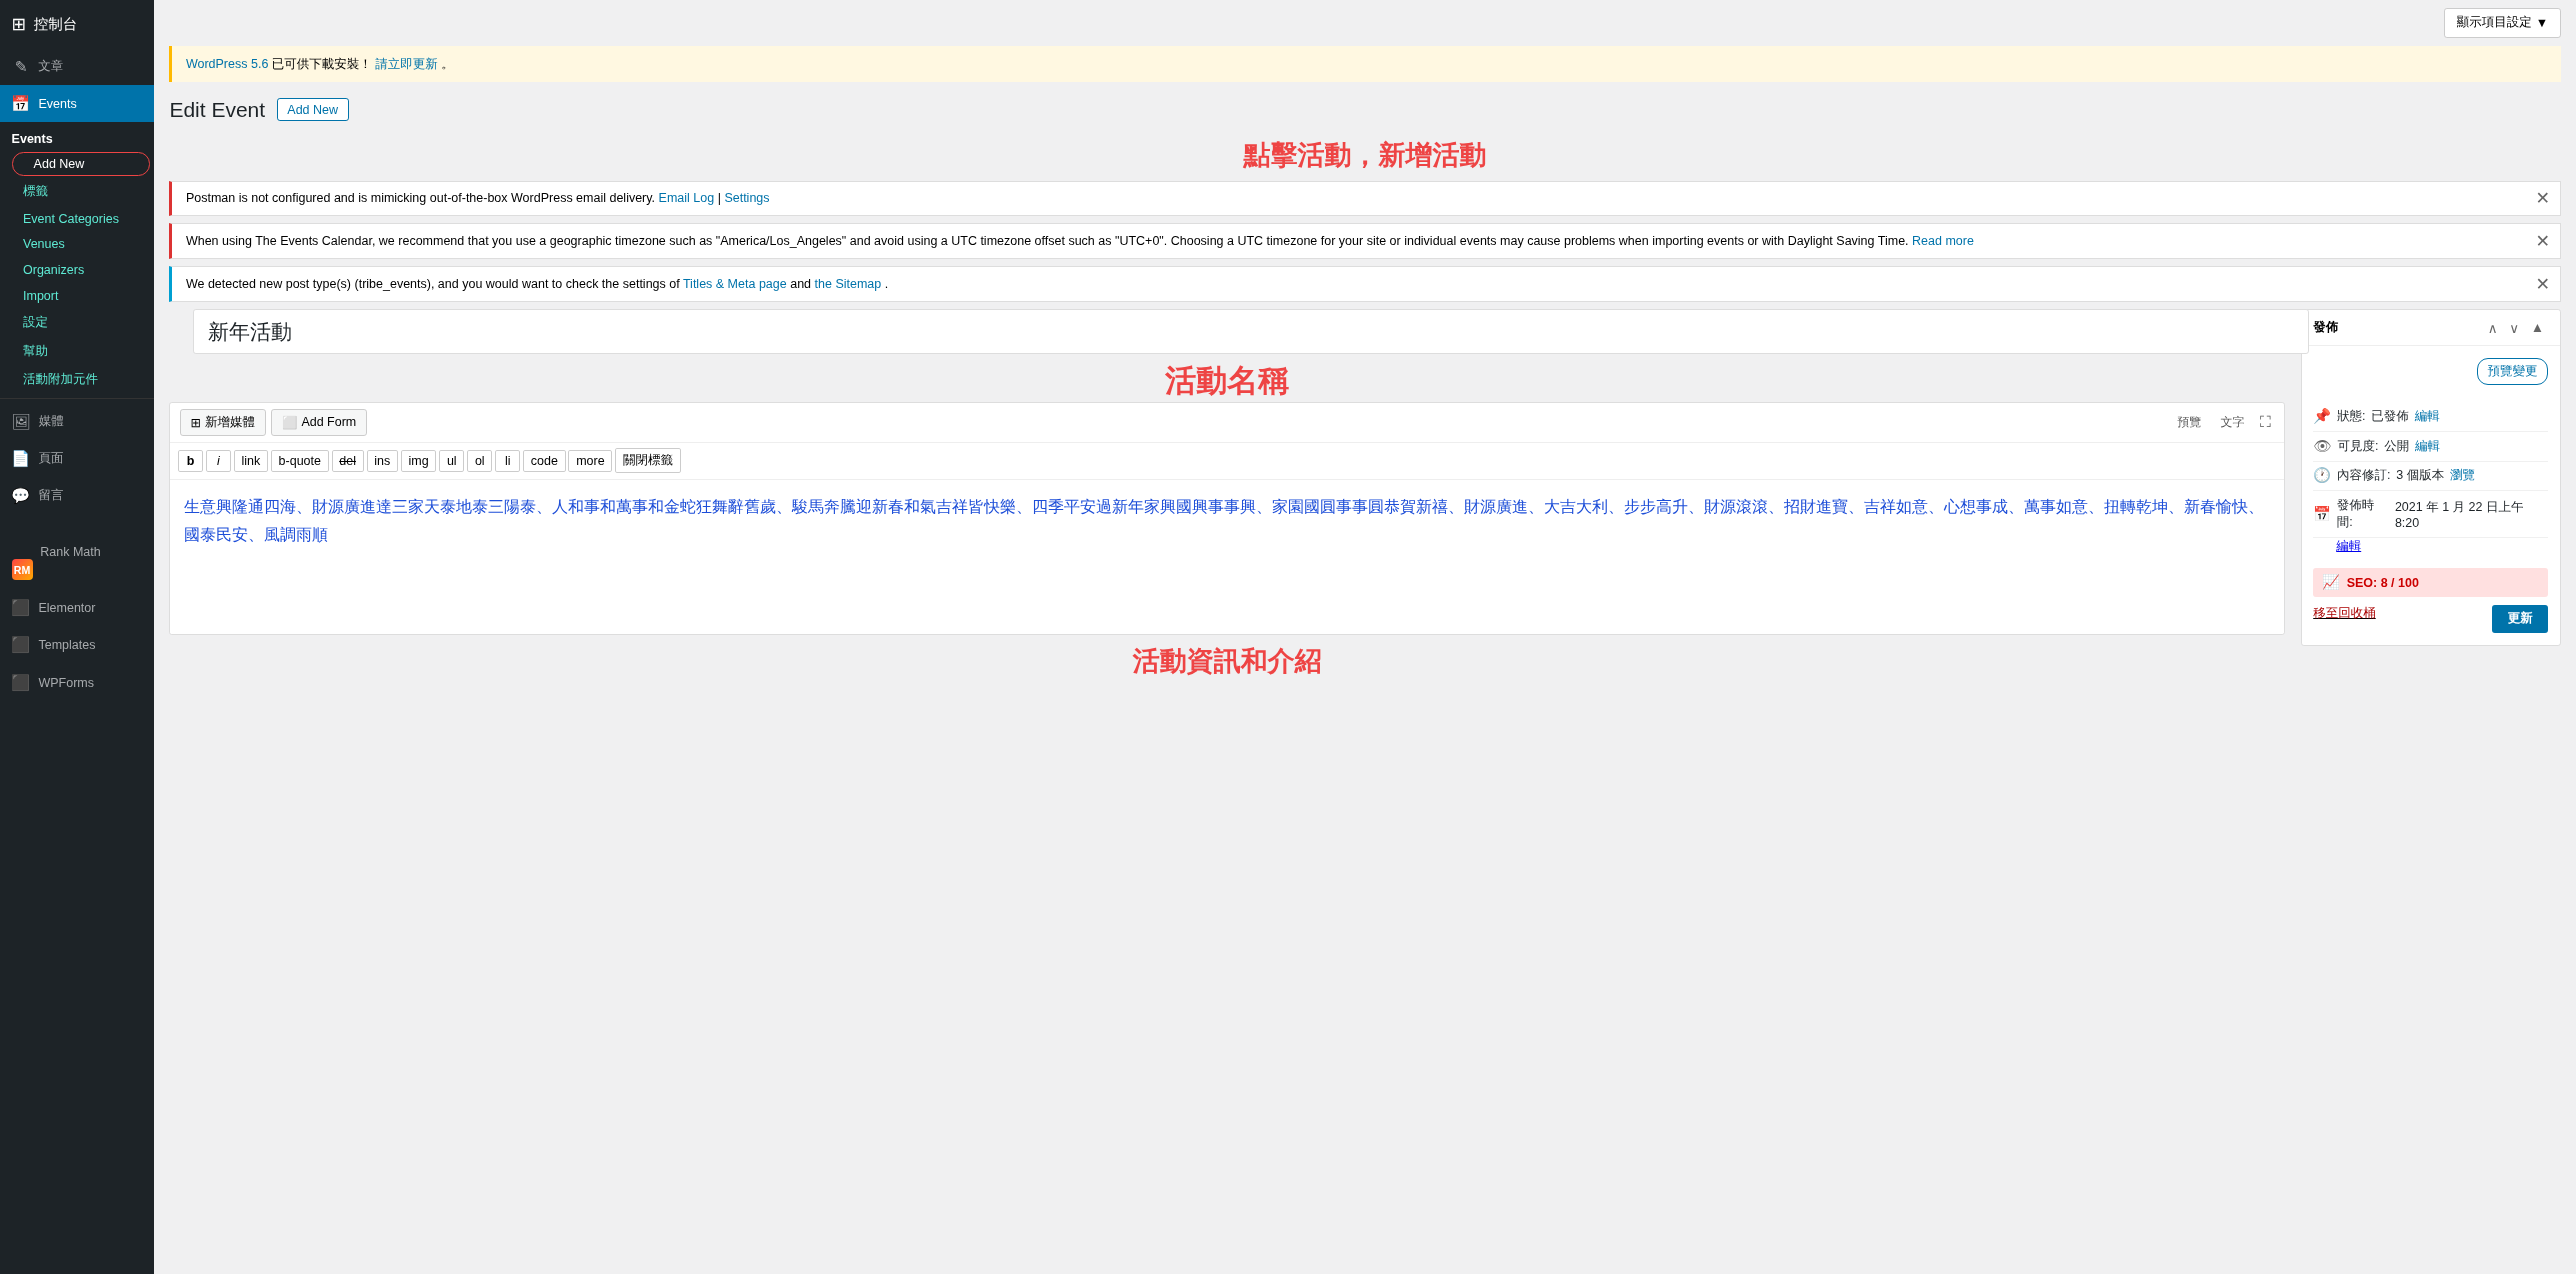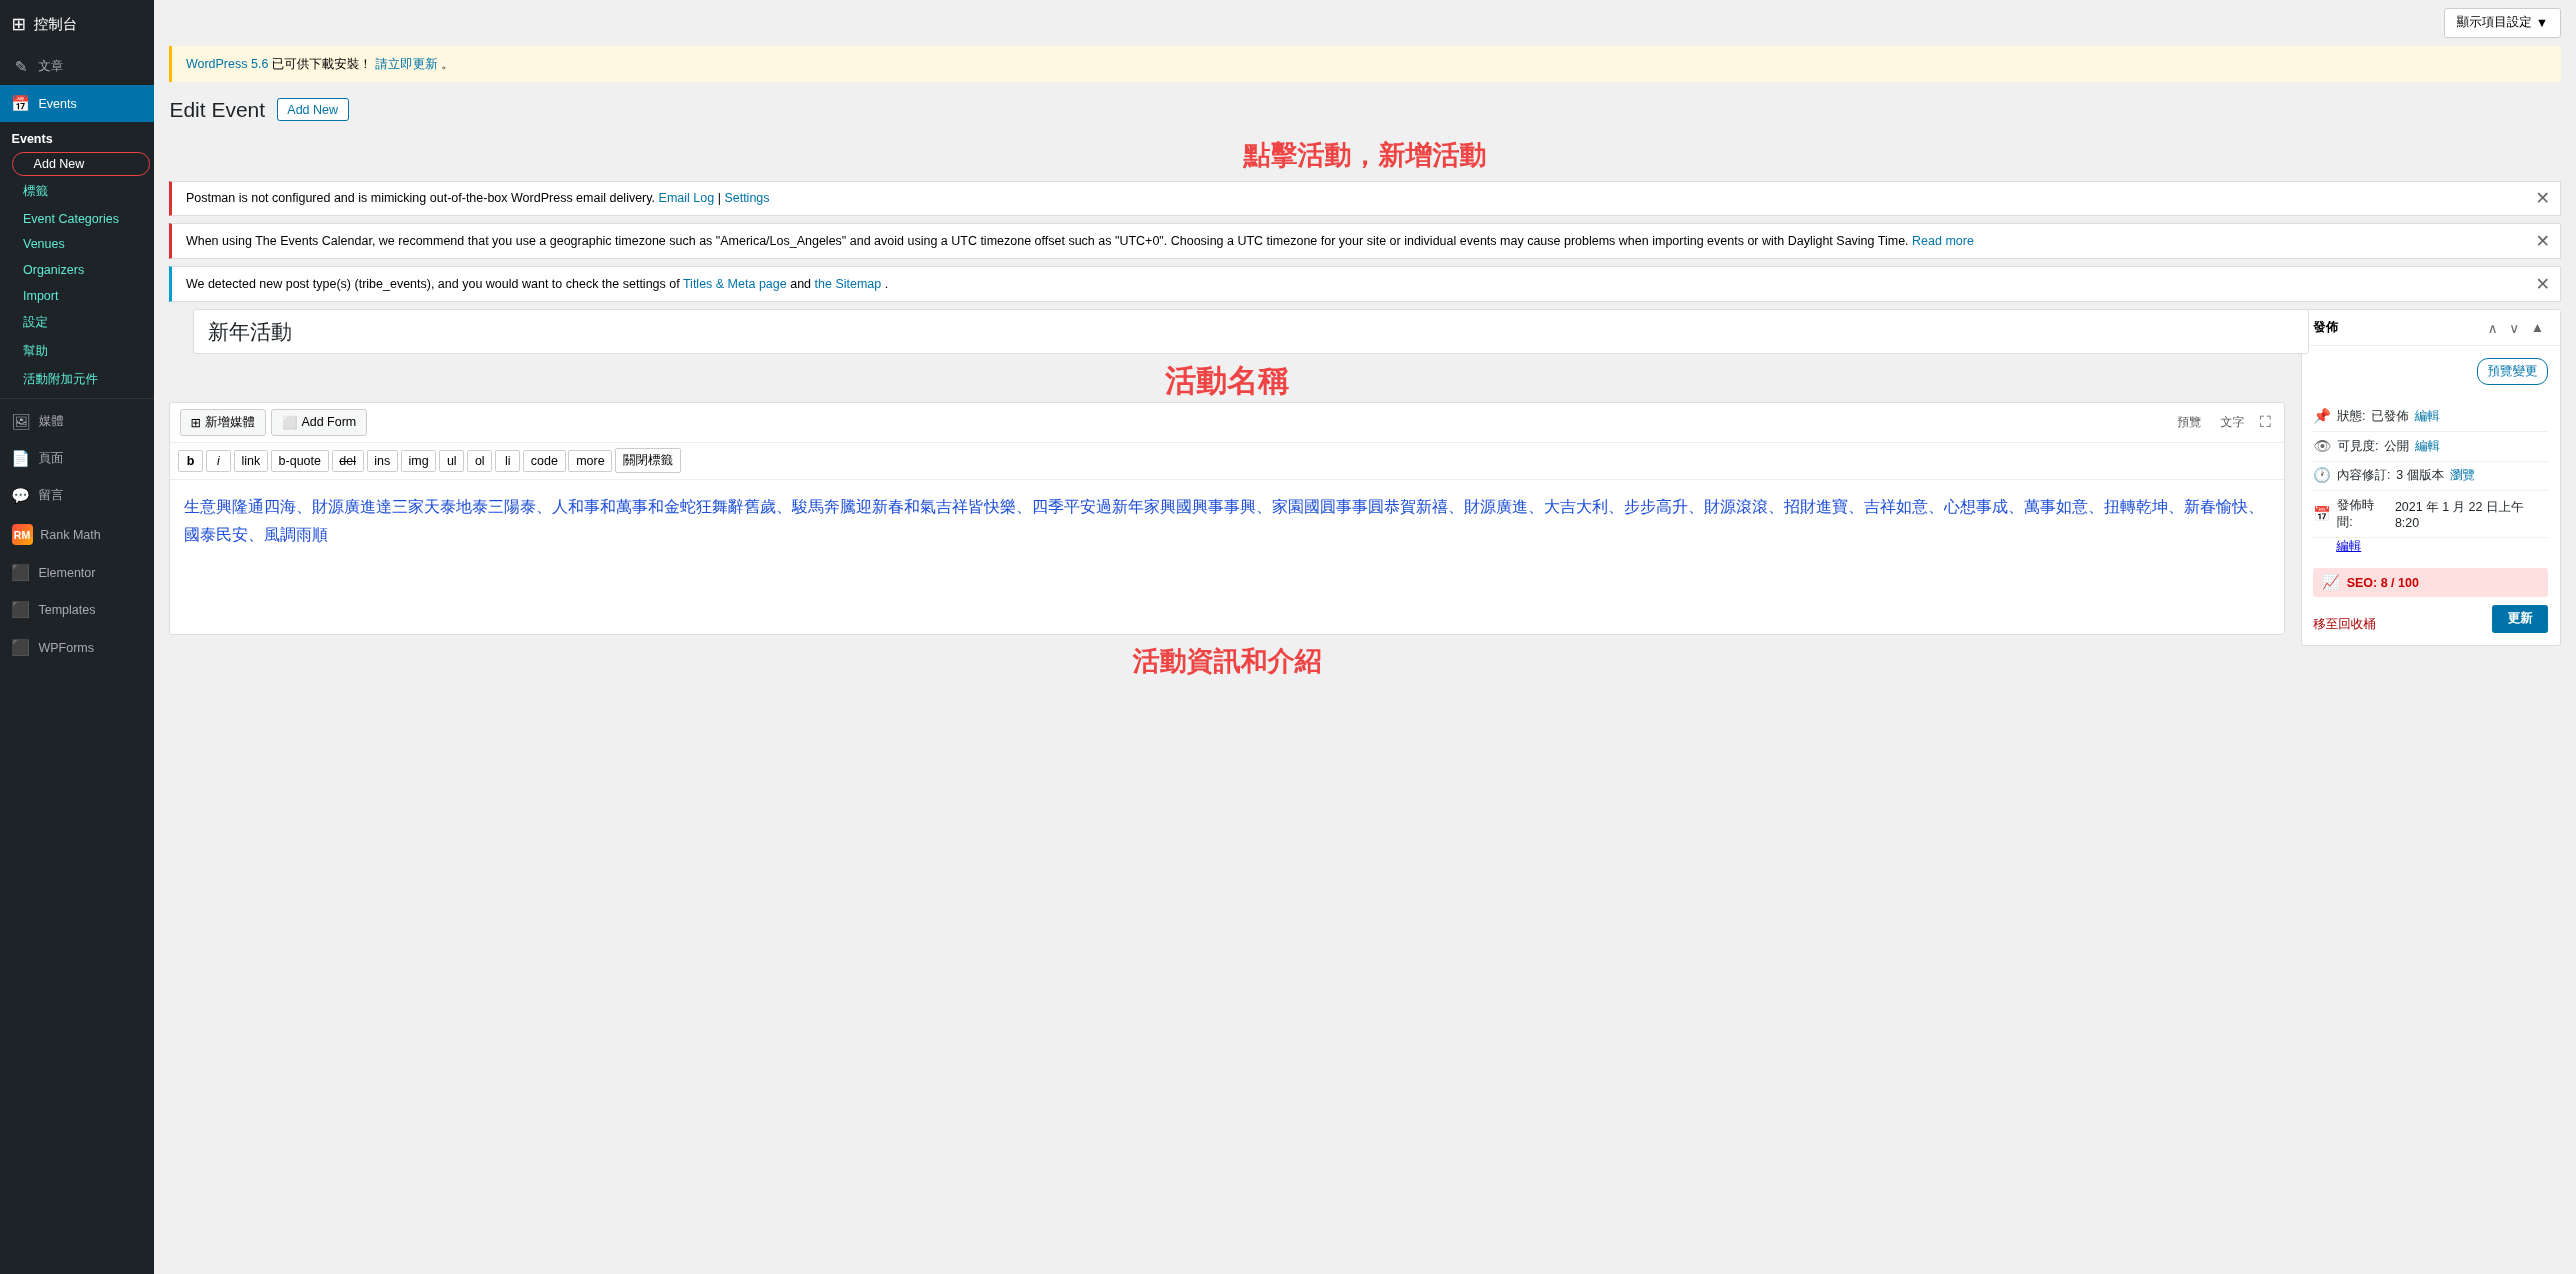--- a/index.html
+++ b/index.html
@@ -62,21 +62,21 @@
       color: #a7aaad;
       cursor: pointer;
       font-size: 12.5px;
     }
     .sidebar-rank-math .rm-icon {
       background: linear-gradient(135deg, #f44, #fa0);
       color: #fff;
       border-radius: 3.9px;
       width: 21px; height: 21px;
       display: flex; align-items: center; justify-content: center;
-      font-weight: bold; font-size: 10.6px;
+      font-weight: bold; font-size: 10.6px; margin-top: 35px;
     }
 
     
     #main {
       flex: 1;
       overflow-y: auto;
       background: #f0f0f1;
     }
 
     
@@ -542,21 +542,21 @@
             </div>
             <div style="padding-left:23px; padding-bottom:5.8px;">
               <a href="#">編輯</a>
             </div>
 
             <div class="seo-badge">
               <span class="seo-icon">📈</span>
               <span>SEO: 8 / 100</span>
             </div>
 
-            <div style="display:flex; justify-content:space-between; align-items:flex-end; margin-top:7.7px;">
+            <div style="display:flex; justify-content:space-between; align-items:flex-start; margin-top:7.7px;text-decoration:underline;">
               <a href="#" class="trash-link">移至回收桶</a>
               <button class="update-btn">更新</button>
             </div>
           </div>
         </div>
       </div>
     </div>
   </div>
 </div>
 

